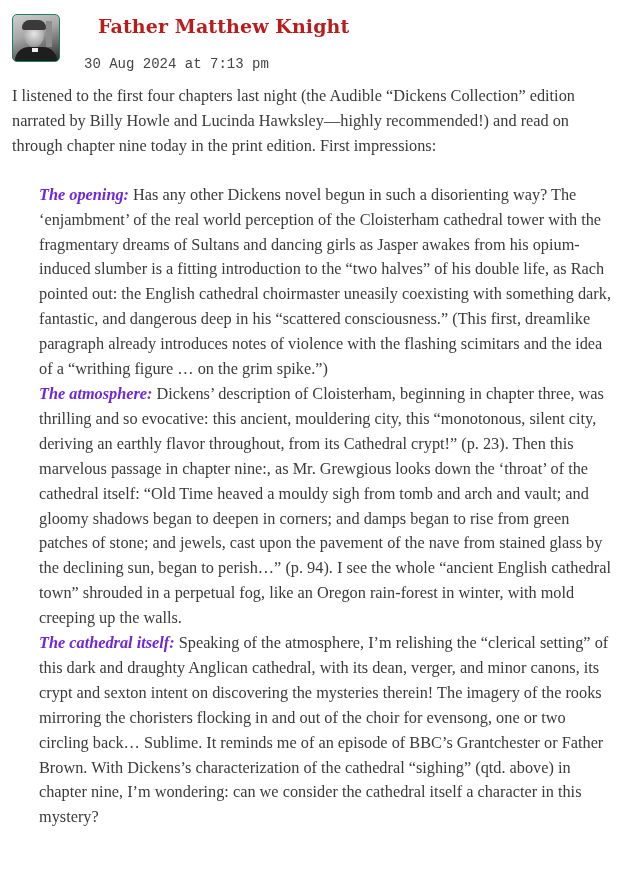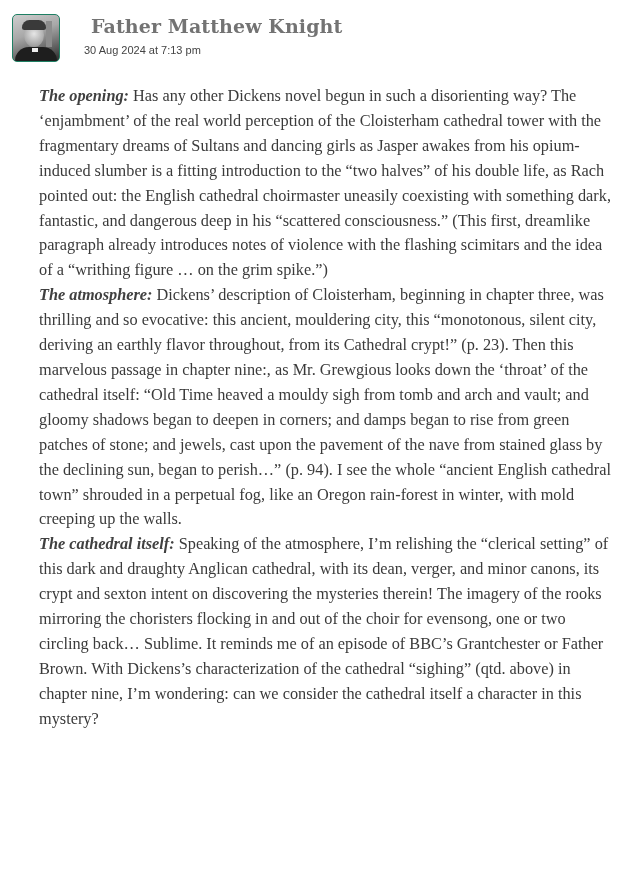--- a/index.html
+++ b/index.html
@@ -28,55 +28,56 @@
     position: absolute; left: 2px; top: 32px; width: 42px; height: 20px;
     border-radius: 14px 14px 0 0; background: #1e1e1e;
   }
   .avatar .collar {
     position: absolute; left: 19px; top: 33px; width: 6px; height: 4px; background: #eeeeee;
   }
   .avatar .tower {
     position: absolute; left: 33px; top: 6px; width: 6px; height: 26px; background: #8d8d8d;
   }
   .author {
-    position: absolute; left: 91px; top: 15px;
+    position: absolute; left: 98px; top: 15px;
     font-family: "DejaVu Serif", serif; font-weight: bold;
-    font-size: 19px; color: #737373; letter-spacing: 0.1px;
+    font-size: 19px; color: #b91c1c; letter-spacing: 0.1px;
   }
   .date {
-    position: absolute; left: 84px; top: 44px;
-    font-family: Liberation Sans, sans-serif; font-size: 11px; color: #444444;
+    position: absolute; left: 84px; top: 56px;
+    font-family: Liberation Mono, monospace; font-size: 14px; color: #444444;
   }
   .content {
     position: absolute; left: 12px; top: 84px; width: 606px;
     font-size: 16.3px; line-height: 24.9px; color: #3a3a3a;
   }
   .content p { margin: 0; }
   .intro { margin-bottom: 24px !important; }
   .indent { padding-left: 27px; }
-  .lbl { font-weight: bold; font-style: italic; color: #404040; font-family: Liberation Serif, serif; }
+  .lbl { font-weight: bold; font-style: italic; color: #6d28d9; font-family: Liberation Serif, serif; }
   .it { }
 </style>
 </head>
 <body>
 
 <div class="comment">
   <div class="header">
     <div class="avatar">
       <div class="tower"></div>
       <div class="body"></div>
       <div class="collar"></div>
       <div class="face"></div>
       <div class="hair"></div>
     </div>
     <div class="author">Father Matthew Knight</div>
     <div class="date">30 Aug 2024 at 7:13 pm</div>
   </div>
 
   <div class="content">
+    <p class="intro">I listened to the first four chapters last night (the Audible “Dickens Collection” edition narrated by Billy Howle and Lucinda Hawksley—highly recommended!) and read on through chapter nine today in the print edition. First impressions:</p>
 
     <p class="indent"><span class="lbl">The opening:</span><span> Has any other Dickens novel begun in such a disorienting way? The ‘enjambment’ of the real world perception of the Cloisterham cathedral tower with the fragmentary dreams of Sultans and dancing girls as Jasper awakes from his opium-induced slumber is a fitting introduction to the “two halves” of his double life, as Rach pointed out: the English cathedral choirmaster uneasily coexisting with something dark, fantastic, and dangerous deep in his “scattered consciousness.” (This first, dreamlike paragraph already introduces notes of violence with the flashing scimitars and the idea of a “writhing figure … on the grim spike.”)</span></p>
 
     <p class="indent"><span class="lbl">The atmosphere:</span><span> Dickens’ description of Cloisterham, beginning in chapter three, was thrilling and </span><span class="it">so</span><span> evocative: this ancient, mouldering city, this “monotonous, silent city, deriving an earthly flavor throughout, from its Cathedral crypt!” (p. 23). Then this marvelous passage in chapter nine:, as Mr. Grewgious looks down the ‘throat’ of the cathedral itself: “Old Time heaved a mouldy sigh from tomb and arch and vault; and gloomy shadows began to deepen in corners; and damps began to rise from green patches of stone; and jewels, cast upon the pavement of the nave from stained glass by the declining sun, began to perish…” (p. 94). I see the whole “ancient English cathedral town” shrouded in a perpetual fog, like an Oregon rain-forest in winter, with mold creeping up the walls.</span></p>
 
     <p class="indent"><span class="lbl">The cathedral itself:</span><span> Speaking of the atmosphere, I’m relishing the “clerical setting” of this dark and draughty Anglican cathedral, with its dean, verger, and minor canons, its crypt and sexton intent on discovering the mysteries therein! The imagery of the rooks mirroring the choristers flocking in and out of the choir for evensong, one or two circling back… Sublime. It reminds me of an episode of BBC’s </span><span class="it">Grantchester</span><span> or </span><span class="it">Father Brown.</span><span> With Dickens’s characterization of the cathedral “sighing” (qtd. above) in chapter nine, I’m wondering: can we consider the cathedral itself a character in this mystery?</span></p>
   </div>
 </div>
 
 </body></html>

